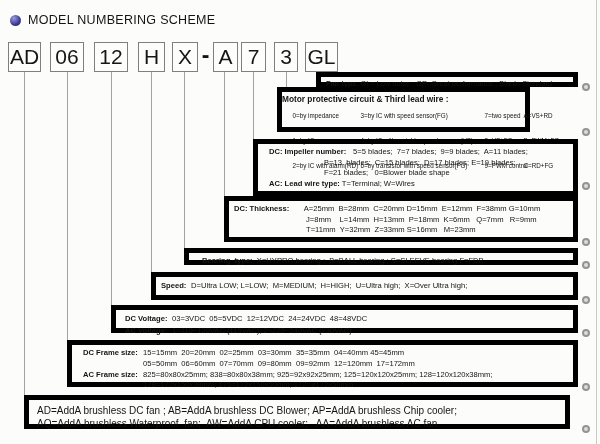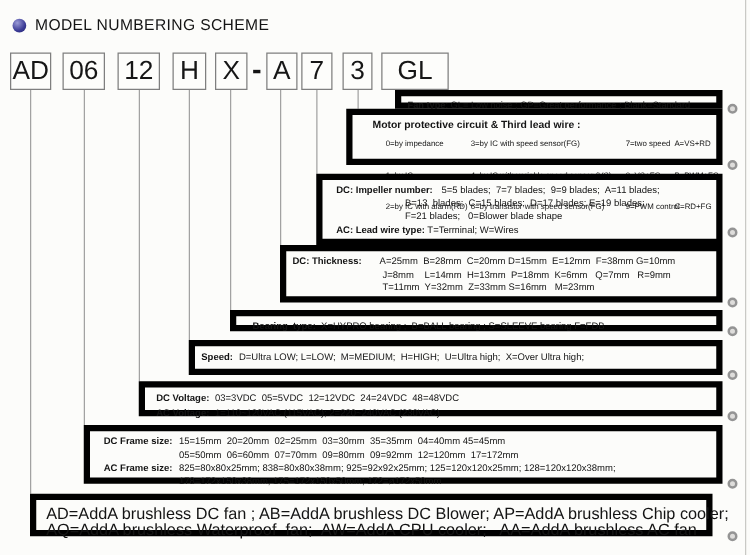--- a/index.html
+++ b/index.html
@@ -23,21 +23,21 @@
 
   .vline { position:absolute; width:1px; background:#a2a2a2; }
 
   .sec { position:absolute; border:5px solid #000000; font-size:7.6px; line-height:10.5px; }
   .ln { white-space:pre; }
   .dot { position:absolute; left:582px; width:8px; height:8px; border-radius:50%;
     border:2px solid #949494; background:#dedddb; }
 
   
   .sec-fan   { left:316px; top:72px;  width:262px; height:15px; padding:2px 0 0 5px; font-size:7.4px; }
-  .sec-motor { left:277px; top:87px;  width:301px; height:45px; padding:2px 0 0 16px; }
+  .sec-motor { left:277px; top:87px;  width:253px; height:45px; padding:2px 0 0 0; }
   .mtitle { font-size:8.3px; font-weight:bold; line-height:10px; white-space:pre; }
   .mrow { font-size:6.3px; line-height:8.3px; white-space:pre; }
   .mc1 { display:inline-block; width:68px; }
   .mc2 { display:inline-block; width:124px; }
   .mc3 { display:inline-block; width:39px; }
   .sec-imp   { left:253px; top:139px; width:325px; height:57px; padding:3px 0 0 11px; }
   .lbl-imp { display:inline-block; width:82px; }
   .ind-imp { padding-left:55px; }
   .sec-thk   { left:224px; top:196px; width:354px; height:46px; padding:3px 0 0 5px; }
   .lbl-thk { display:inline-block; width:68px; }
@@ -45,21 +45,21 @@
   .sec-brg   { left:184px; top:248px; width:394px; height:17px; padding:3px 0 0 13px; }
   .sec-spd   { left:151px; top:272px; width:427px; height:28px; padding:3px 0 0 5px; line-height:11px; }
   .lbl-spd { display:inline-block; width:28px; }
   .ind-spd { padding-left:42px; }
   .sec-vlt   { left:111px; top:305px; width:467px; height:28px; padding:3px 0 0 9px; line-height:11.5px; }
   .lbl-vlt { display:inline-block; width:47px; }
   .sec-frm   { left:67px;  top:340px; width:511px; height:47px; padding:3px 0 0 11px; line-height:10.8px; }
   .lbl-frm { display:inline-block; width:58px; }
   .ind-frm { padding-left:58px; }
   .sec-cmp   { left:24px;  top:395px; width:546px; height:34px; padding:4px 12px 0 8px;
-               font-size:13px; line-height:13px; }
+               font-size:10px; line-height:13px; }
   b { font-weight:bold; }
 </style>
 </head>
 <body>
 
 <div class="page">
 
   <div class="header">
     <span class="bullet"></span>
     <span class="title">MODEL NUMBERING SCHEME</span>
@@ -67,21 +67,21 @@
 
   <div class="cbox" style="left:8px;width:33px">AD</div>
   <div class="cbox" style="left:50px;width:34px">06</div>
   <div class="cbox" style="left:94px;width:34px">12</div>
   <div class="cbox" style="left:138px;width:27px">H</div>
   <div class="cbox" style="left:172px;width:26px">X</div>
   <span class="dash">-</span>
   <div class="cbox" style="left:213px;width:25px">A</div>
   <div class="cbox" style="left:241px;width:25px">7</div>
   <div class="cbox" style="left:274px;width:24px">3</div>
-  <div class="cbox" style="left:305px;width:54px">GL</div>
+  <div class="cbox" style="left:305px;width:33px">GL</div>
 
   <div class="vline" style="left:24px;top:72px;height:323px"></div>
   <div class="vline" style="left:67px;top:72px;height:268px"></div>
   <div class="vline" style="left:111px;top:72px;height:233px"></div>
   <div class="vline" style="left:151px;top:72px;height:200px"></div>
   <div class="vline" style="left:184px;top:72px;height:176px"></div>
   <div class="vline" style="left:224px;top:72px;height:124px"></div>
   <div class="vline" style="left:253px;top:72px;height:67px"></div>
   <div class="vline" style="left:286px;top:72px;height:15px"></div>
 

